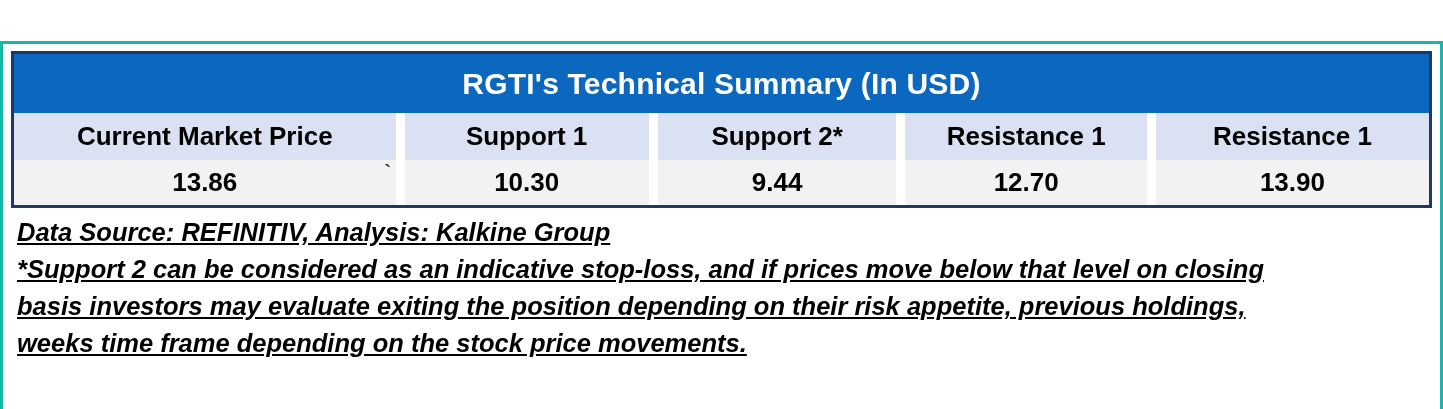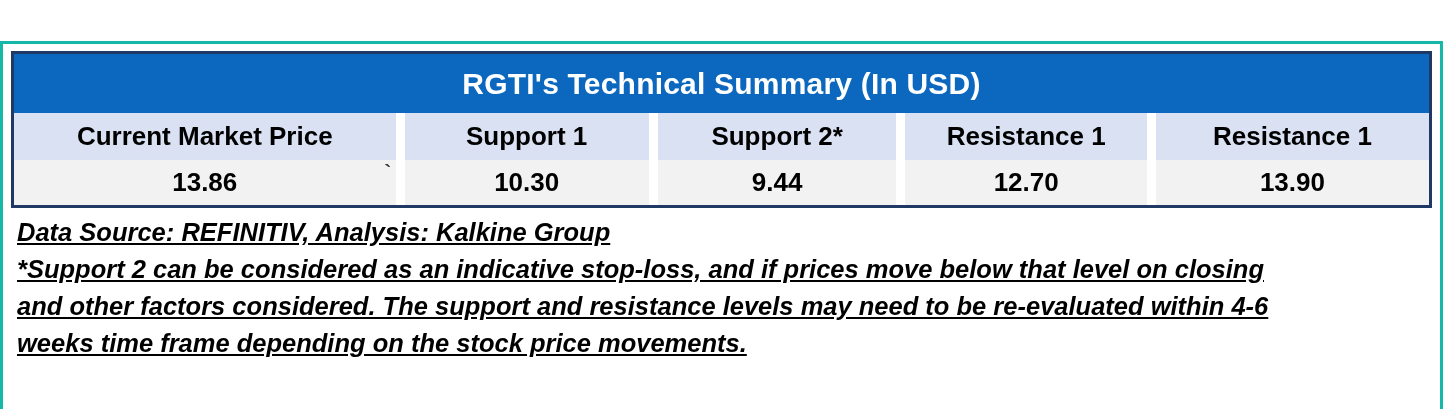--- a/index.html
+++ b/index.html
@@ -149,17 +149,17 @@
           <td>13.90</td>
         </tr>
       </tbody>
     </table>
 
   </div>
 
   <div id="notes">
     <p>Data Source: REFINITIV, Analysis: Kalkine Group</p>
     <p>*Support 2 can be considered as an indicative stop-loss, and if prices move below that level on closing</p>
-    <p>and other factors considered. The support and resistance levels may need to be re-evaluated within 4-6</p>
+    <p>basis investors may evaluate exiting the position depending on their risk appetite, previous holdings,</p>
     <p>weeks time frame depending on the stock price movements.</p>
   </div>
 
 </div>
 
 </body></html>

